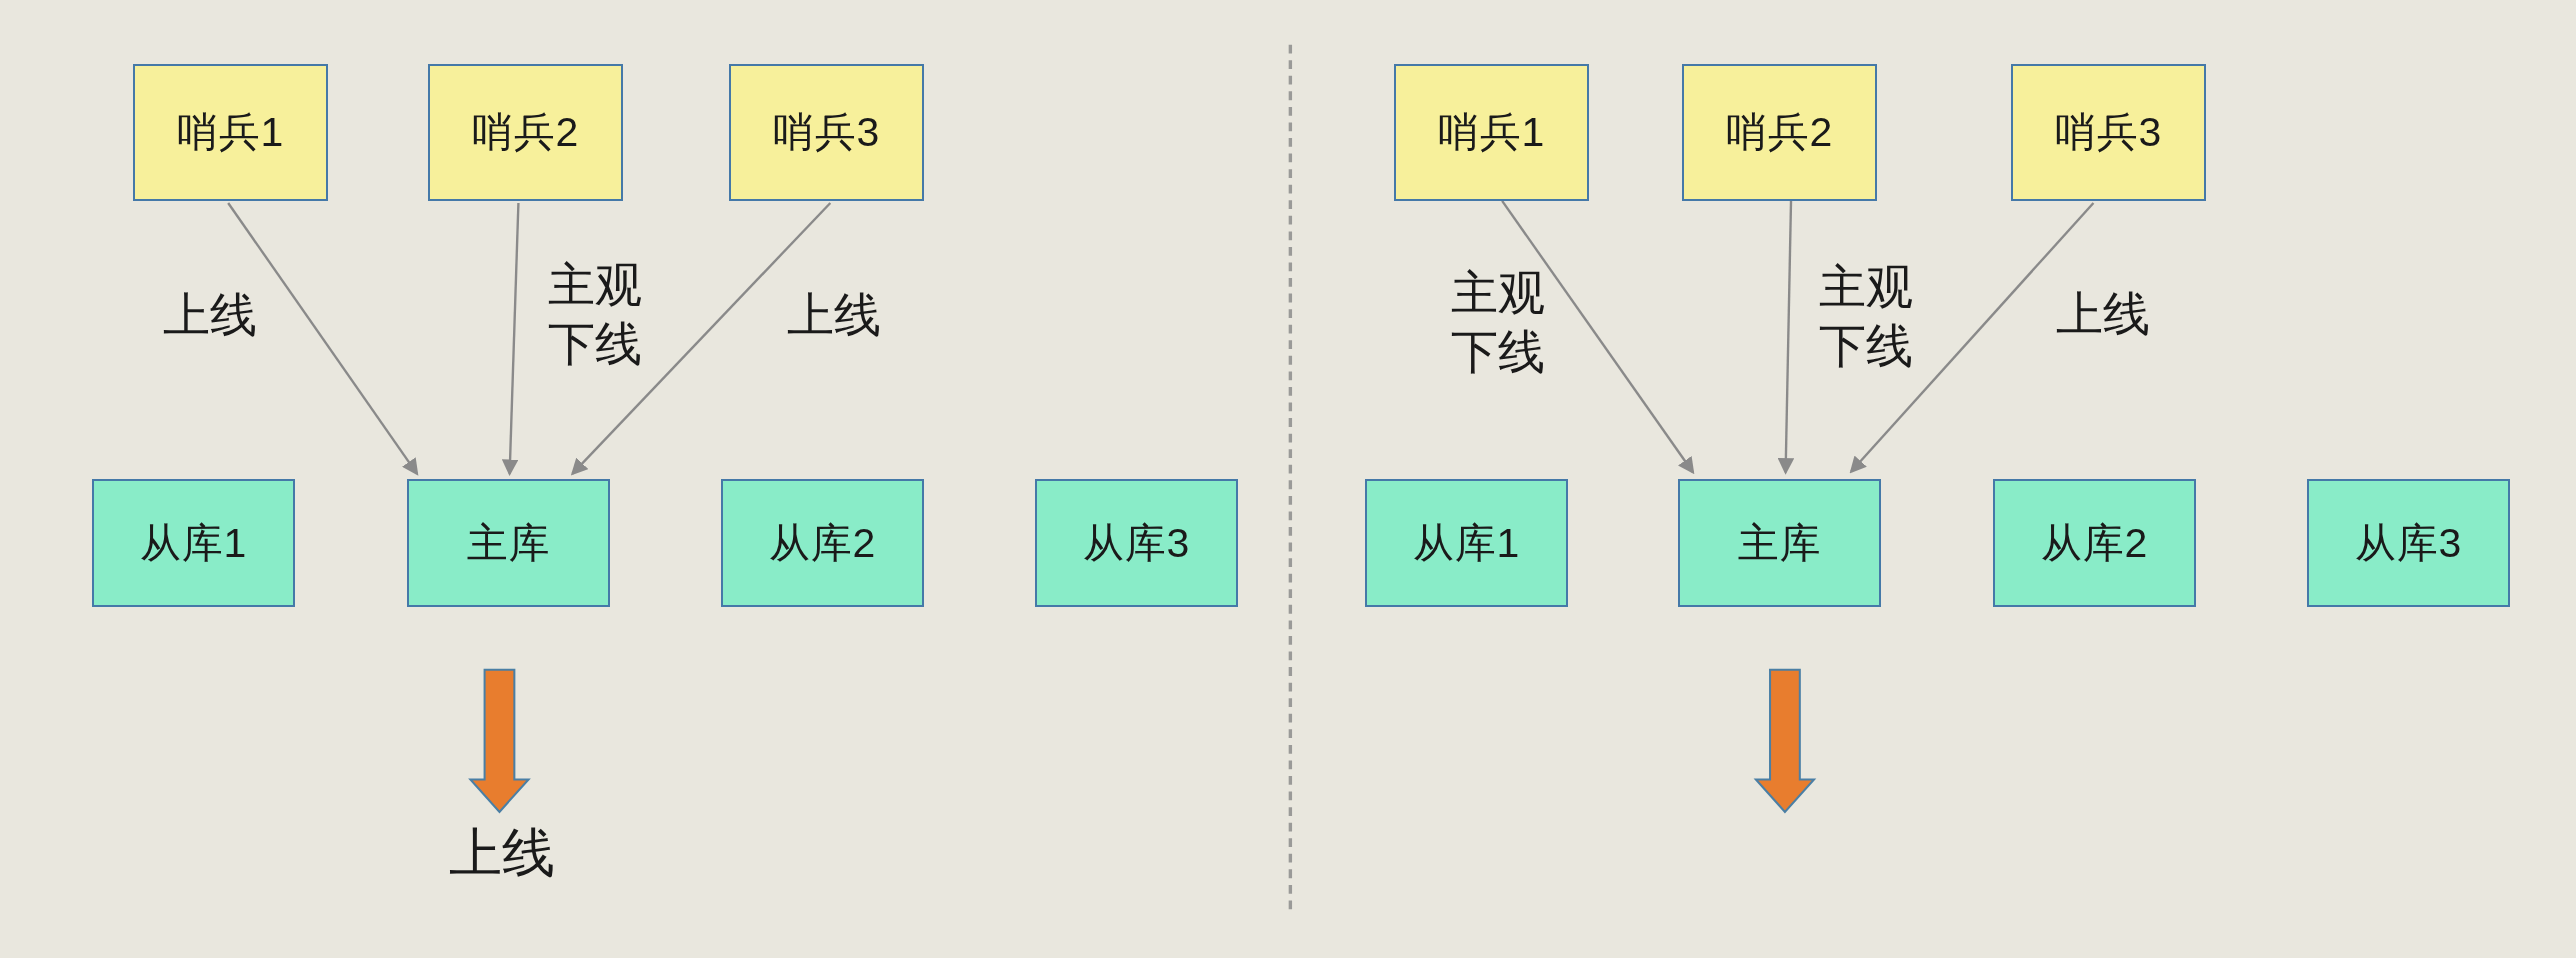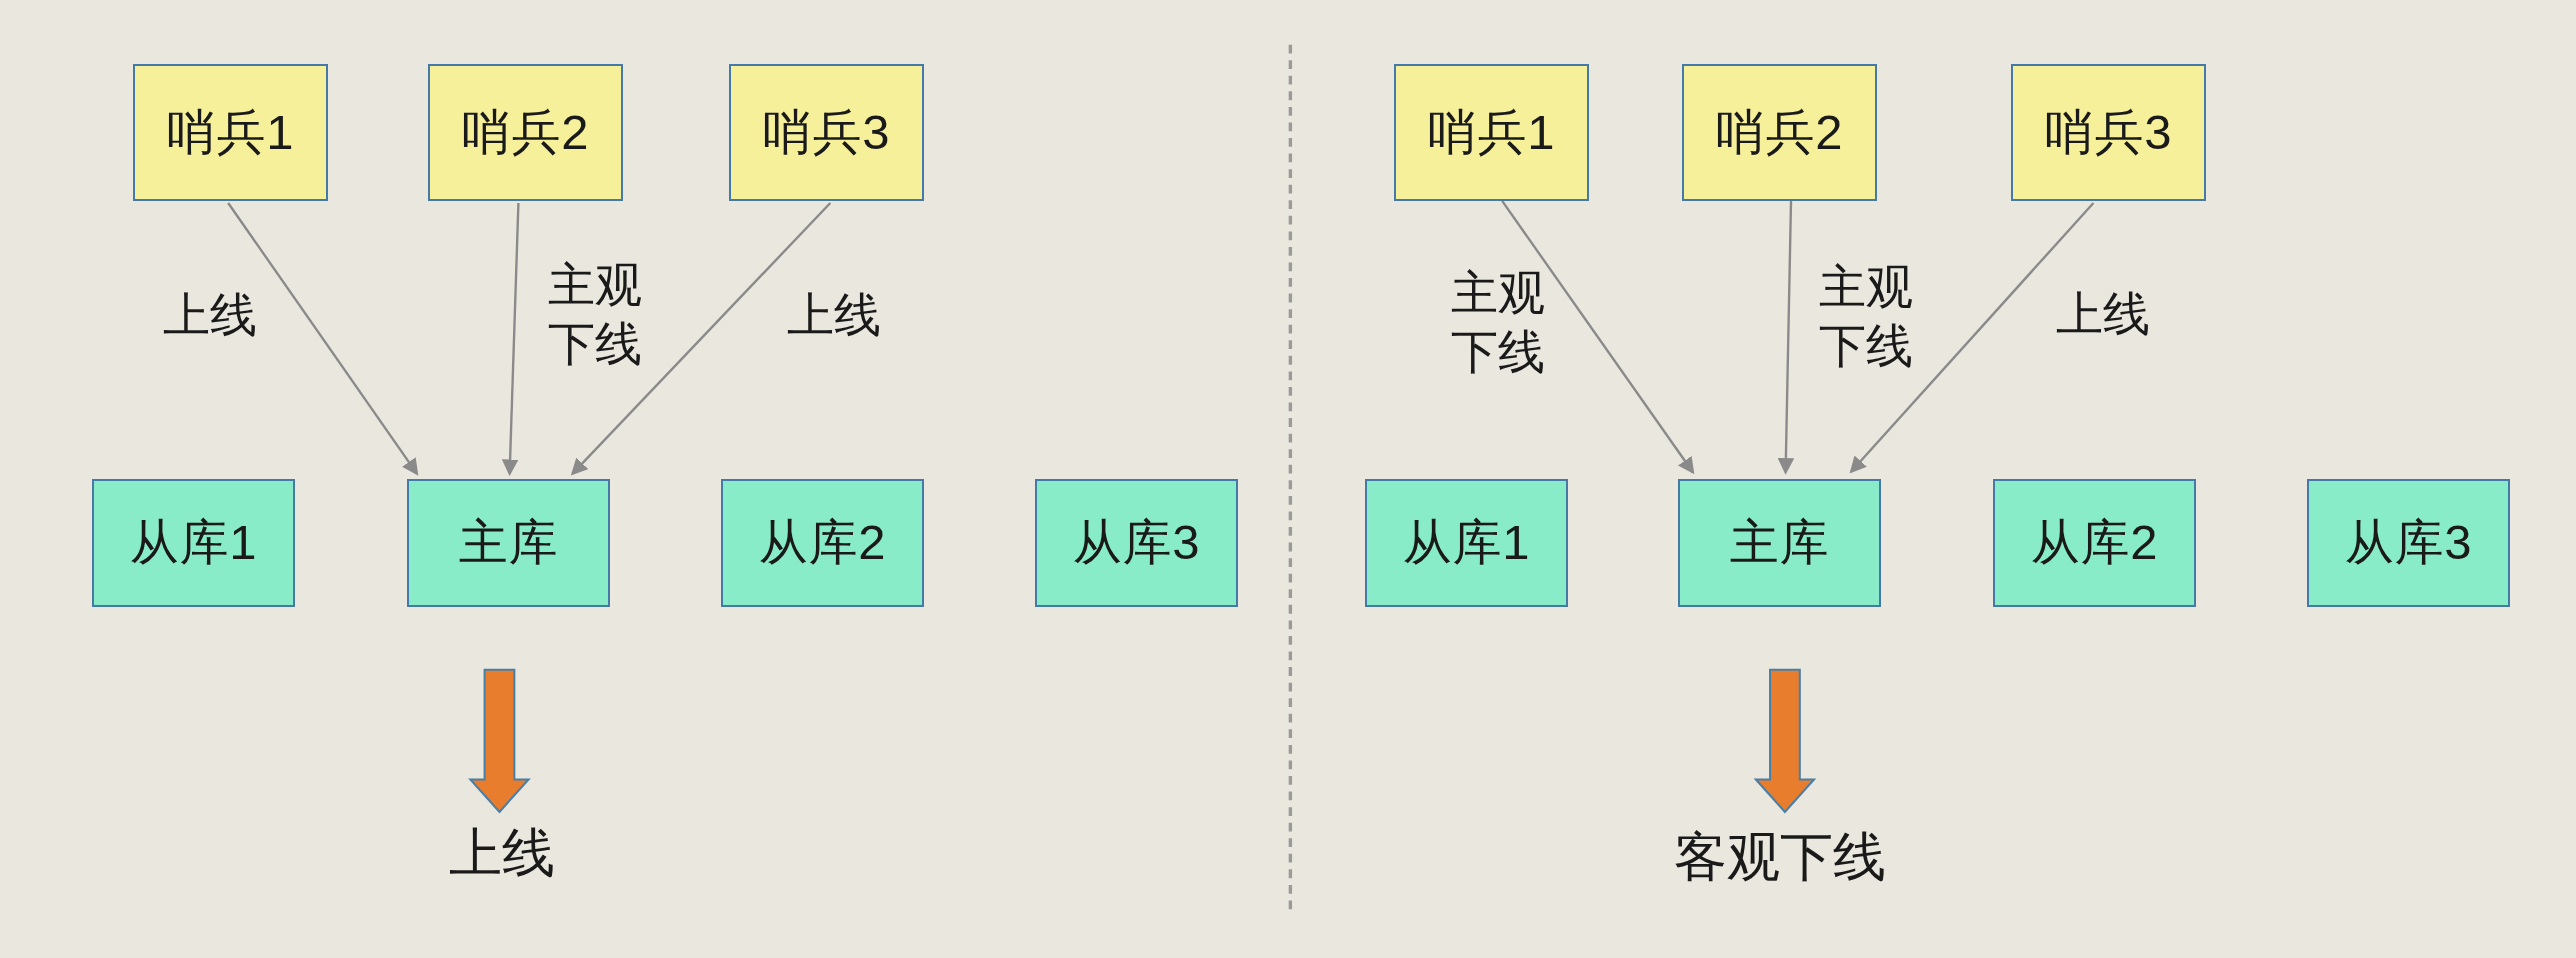--- a/index.html
+++ b/index.html
@@ -9,21 +9,21 @@
     font-family: "Liberation Sans", "DejaVu Sans", sans-serif;
     color: #1a1a1a;
   }
   .canvas { position: relative; width: 2576px; height: 958px; overflow: hidden; }
   .overlay { position: absolute; left: 0; top: 0; width: 2576px; height: 958px; }
   .box {
     position: absolute;
     display: flex; align-items: center; justify-content: center;
     box-sizing: border-box;
     border: 2.7px solid #4579a8;
-    font-size: 49px;
+    font-size: 41px;
     color: #1a1a1a;
     letter-spacing: 0.7px;
   }
   .sentinel { width: 195px; height: 137px; top: 64px; background: #f7f09b; }
   .node     { width: 203px; height: 128px; top: 479px; background: #89ecc8; }
   .edge-label {
     position: absolute;
     transform: translate(-50%, -50%);
     font-size: 47px;
     line-height: 1.25;
@@ -87,16 +87,15 @@
 下线</div>
   <div class="edge-label" style="left:1866px; top:317px;">主观
 下线</div>
   <div class="edge-label" style="left:2103px; top:314px;">上线</div>
 
   <div class="box node" style="left:1365px;">从库1</div>
   <div class="box node" style="left:1678px;">主库</div>
   <div class="box node" style="left:1993px;">从库2</div>
   <div class="box node" style="left:2307px;">从库3</div>
 
-  <div class="result-label" style="left:1780px; top:858px;">客观下线</div>
 
 </div>
 
 
 </body></html>

